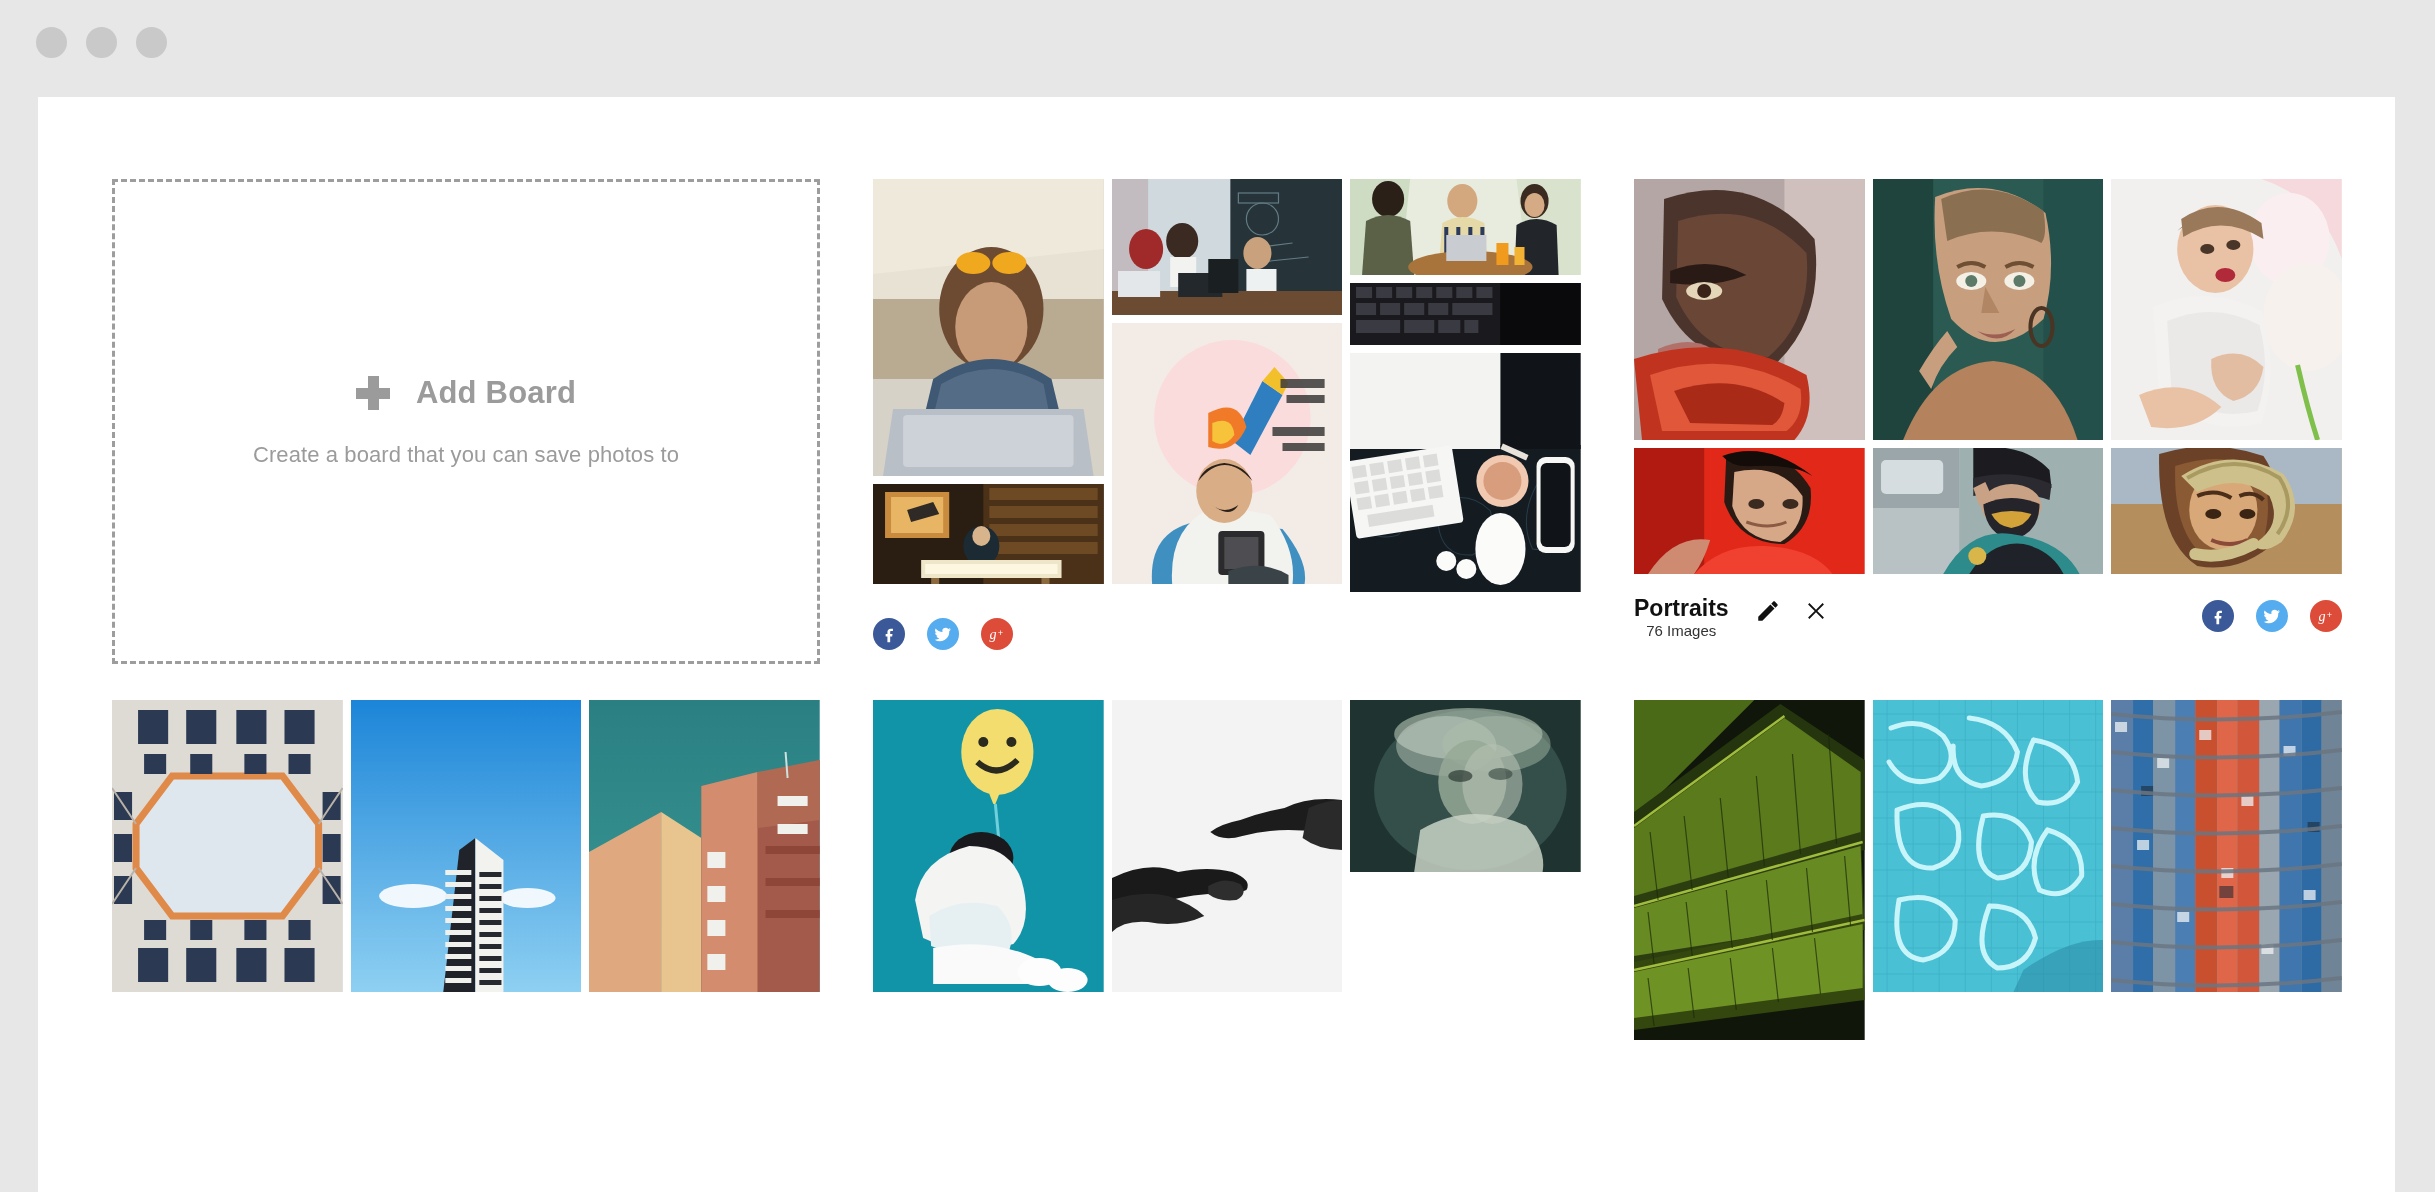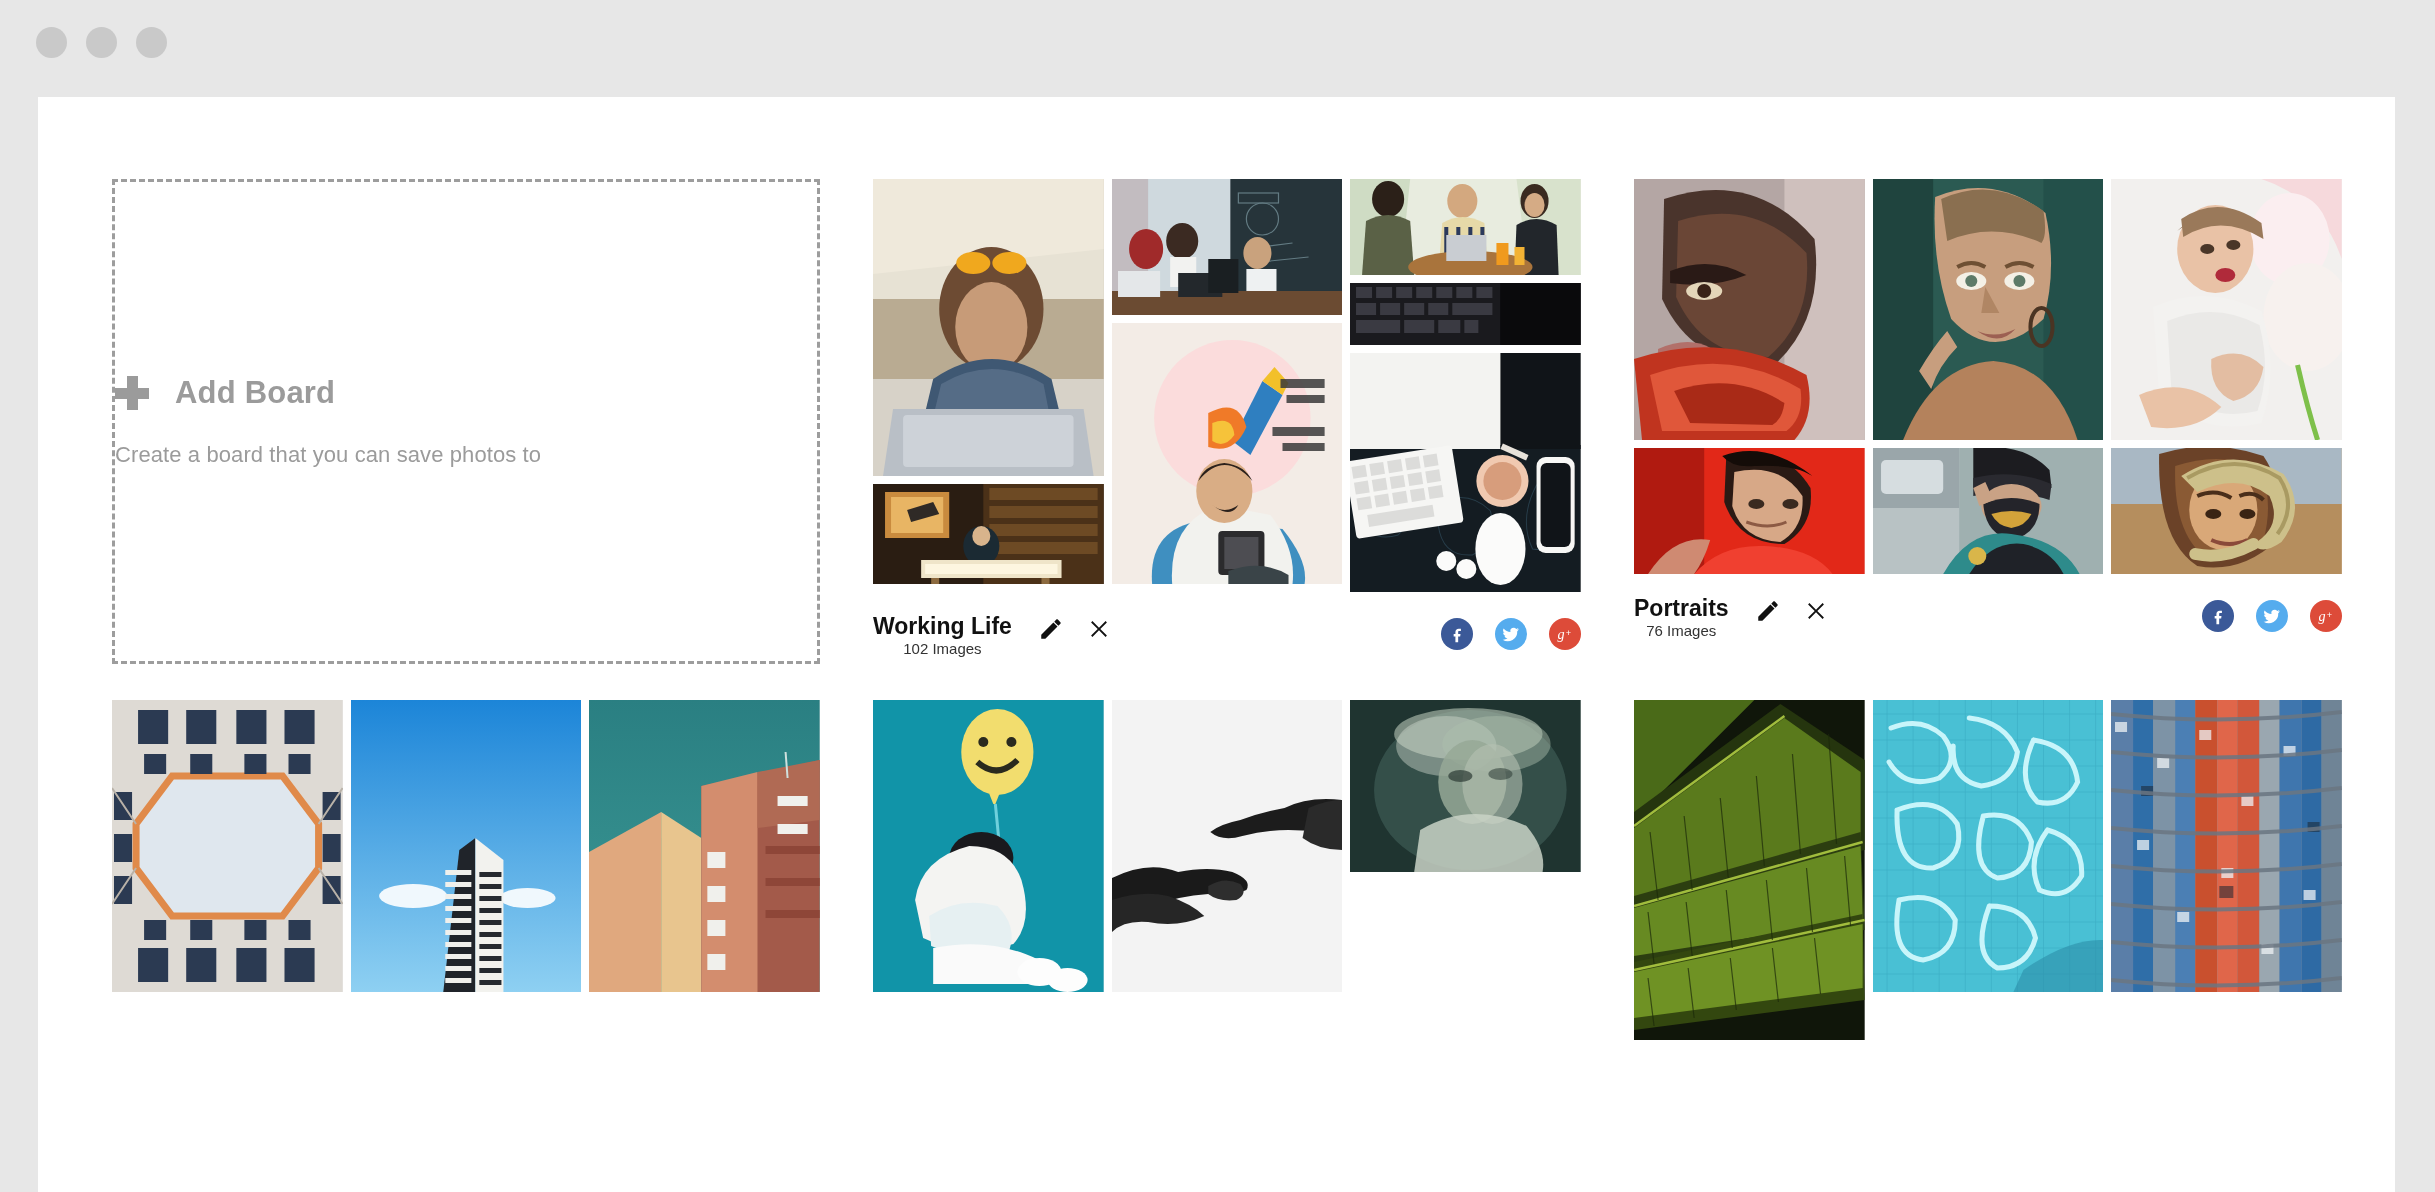--- a/index.html
+++ b/index.html
@@ -33,21 +33,21 @@
     row-gap: 36px;
   }
 
   .board { position: relative; }
 
   
   #add-board-card {
     height: 485px;
     border: 3px dashed #9d9d9d;
     display: flex; flex-direction: column;
-    align-items: flex-start; justify-content: center;
+    align-items: center; justify-content: center;
     background: #fff;
   }
   #add-board-head { display: flex; align-items: center; gap: 26px; }
   #add-board-plus {
     position: relative; width: 34px; height: 34px; flex: 0 0 34px;
   }
   #add-board-plus::before, #add-board-plus::after {
     content: ""; position: absolute; background: #9b9b9b;
   }
   #add-board-plus::before { left: 12px; top: 0; width: 11px; height: 34px; }
@@ -292,38 +292,20 @@
                 <ellipse cx="150" cy="196" rx="25" ry="36" fill="#fbfbfa"></ellipse>
                 <circle cx="96" cy="208" r="10" fill="#fbfbfa"></circle>
                 <circle cx="116" cy="216" r="10" fill="#fbfbfa"></circle>
               </svg>
             </div>
           </div>
 
         </div>
 
         <div class="meta-row">
-          <div class="meta-left">
-            <div class="board-title-block">
-              <div class="board-title">Working Life</div>
-              <div class="board-count">102 Images</div>
-            </div>
-            <div class="meta-actions">
-              <span class="icon-btn">
-                <svg viewBox="0 0 24 24" width="26" height="26">
-                    <path d="M3 17.2V21h3.8L18 9.8 14.2 6 3 17.2zM20.7 7.1c.4-.4.4-1 0-1.4l-2.4-2.4c-.4-.4-1-.4-1.4 0l-1.9 1.9 3.8 3.8 1.9-1.9z" fill="#111"></path>
-                  </svg>
-              </span>
-              <span class="icon-btn">
-                <svg viewBox="0 0 24 24" width="26" height="26">
-                    <path d="M19.3 5.9l-1.2-1.2L12 10.8 5.9 4.7 4.7 5.9 10.8 12l-6.1 6.1 1.2 1.2L12 13.2l6.1 6.1 1.2-1.2-6.1-6.1z" fill="#111"></path>
-                  </svg>
-              </span>
-            </div>
-          </div>
           <div class="social-row">
             <span class="social" style="background:#3b5998">
               <svg viewBox="0 0 24 24" width="20" height="20">
                   <path d="M14.5 8.5h2.2V5.6h-2.6c-2.5 0-4 1.5-4 4V12H8v3h2.1v7h3.3v-7h2.4l.4-3h-2.8V9.8c0-.8.3-1.3 1.1-1.3z" fill="#fff"></path>
                 </svg>
             </span>
             <span class="social" style="background:#55acee">
               <svg viewBox="0 0 24 24" width="20" height="20">
                   <path d="M21.5 6.4c-.7.3-1.5.6-2.3.7.8-.5 1.4-1.3 1.7-2.2-.8.5-1.7.8-2.6 1a4 4 0 0 0-6.9 3.7A11.4 11.4 0 0 1 3.2 5.3a4 4 0 0 0 1.2 5.4c-.6 0-1.2-.2-1.8-.5a4 4 0 0 0 3.2 4c-.5.1-1.1.2-1.7.1a4 4 0 0 0 3.7 2.8 8 8 0 0 1-5.9 1.7 11.4 11.4 0 0 0 17.6-10.2c.8-.6 1.5-1.3 2-2.2z" fill="#fff"></path>
                 </svg>

